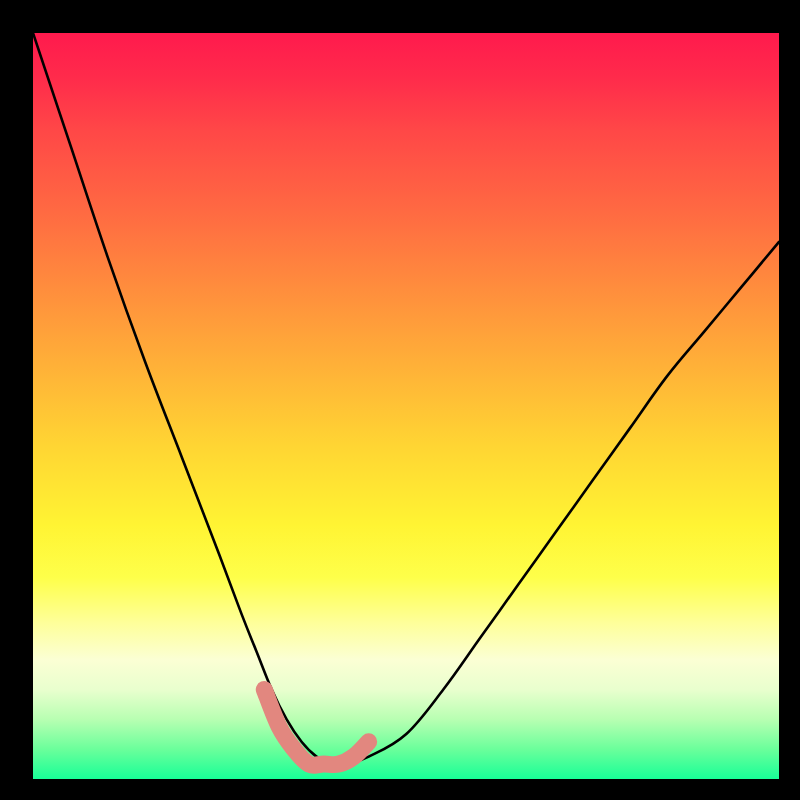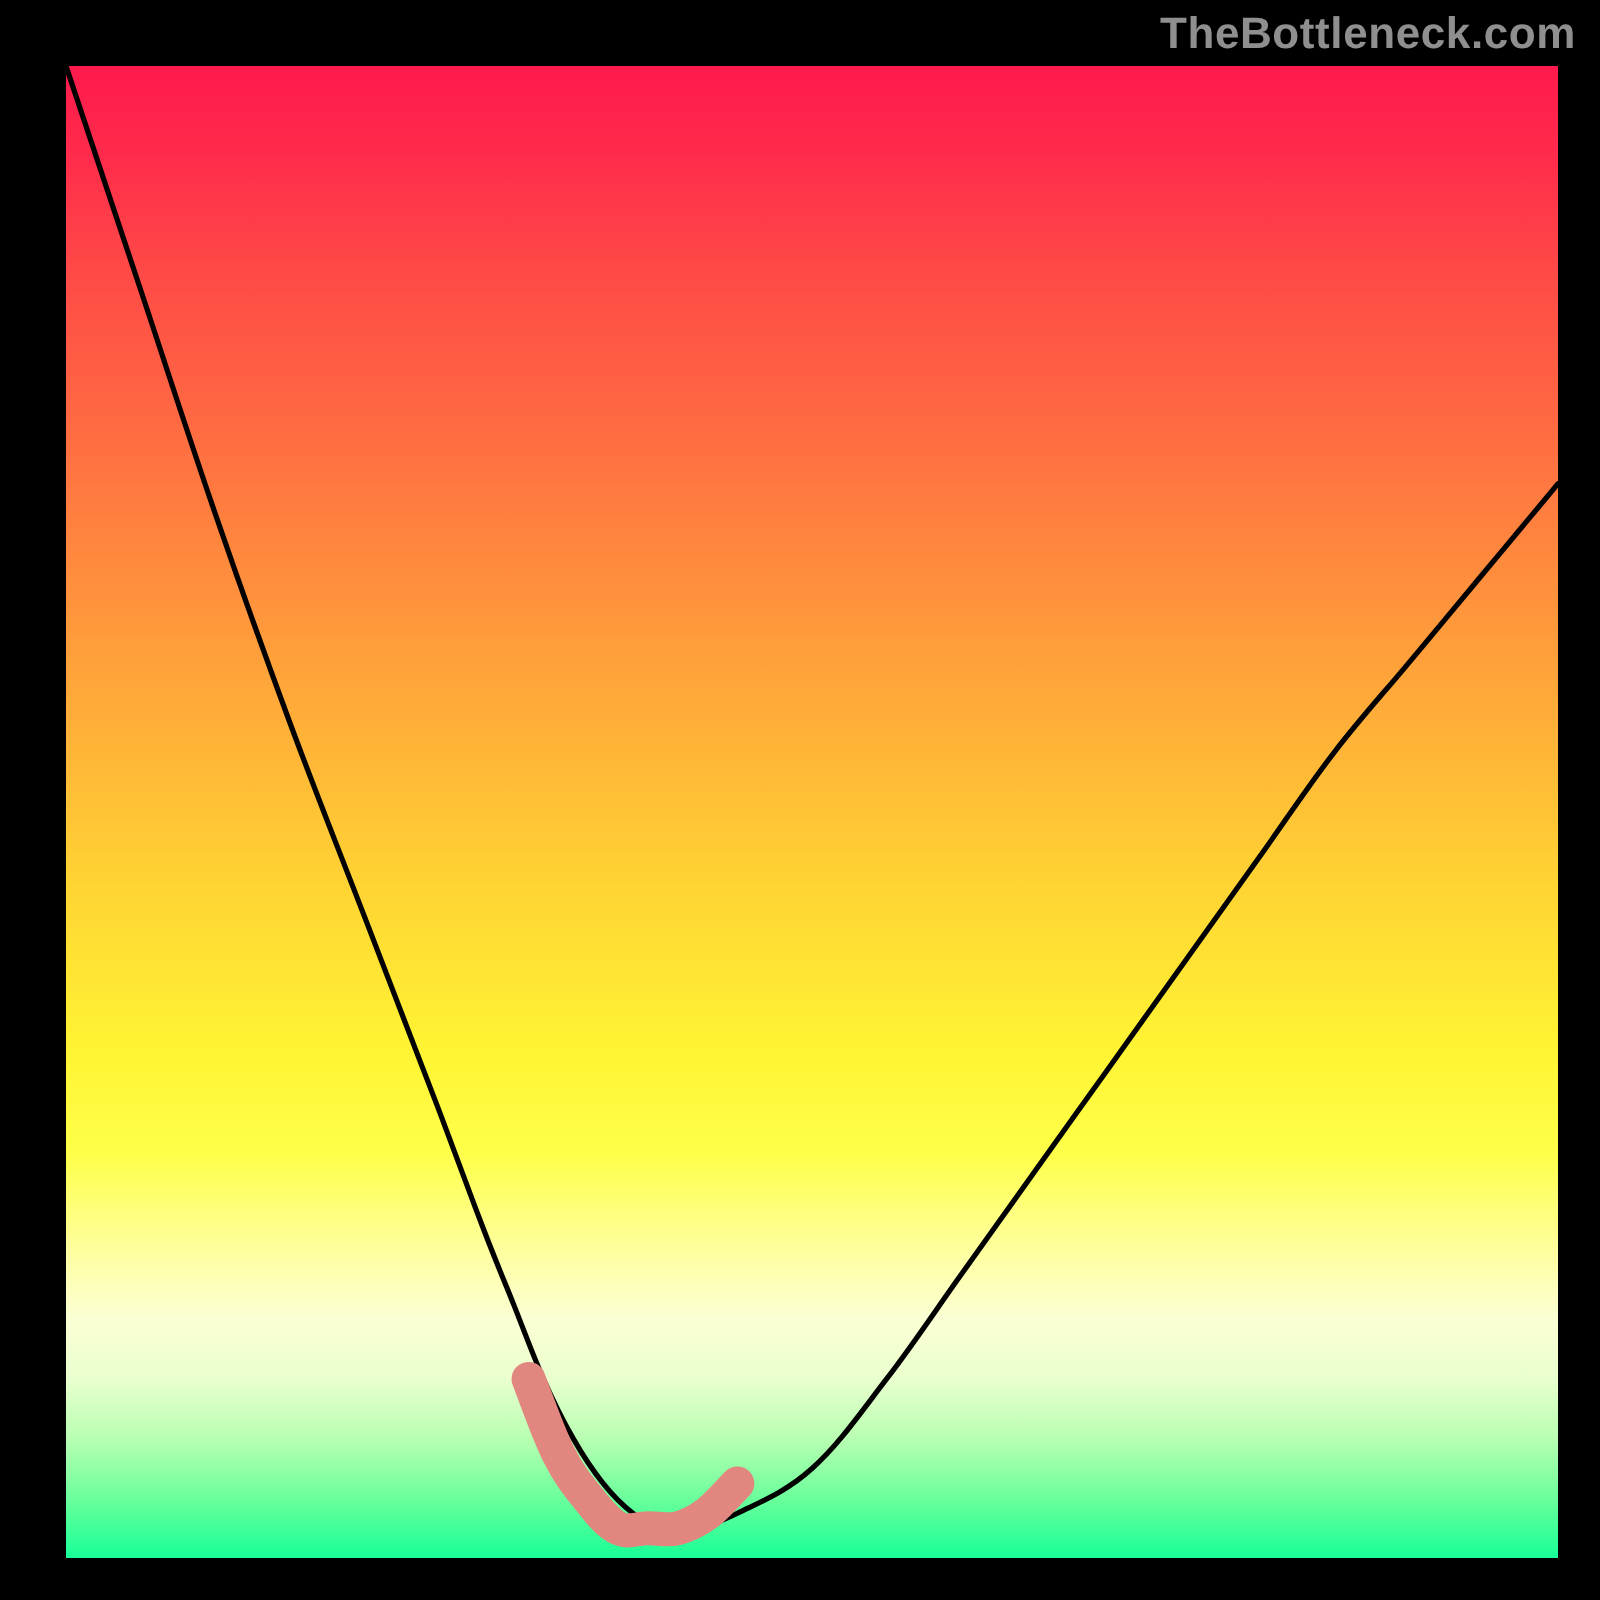--- a/index.html
+++ b/index.html
@@ -55,21 +55,20 @@
     left: 0;
     top: 0;
     width: 746px;
     height: 746px;
   }
 </style>
 </head>
 <body>
 
 <div class="frame">
-  <div class="watermark">TheBottleneck.com</div>
 
   <div class="plot-area">
     <svg class="curves" viewBox="0 0 746 746" preserveAspectRatio="none">
       <path id="main-curve" fill="none" stroke="#000" stroke-width="2.6" stroke-linecap="round" stroke-linejoin="round" d="M 0 0 C 6.714 20.141999999999996, 23.872000000000003 71.61599999999996, 37.300000000000004 111.89999999999998 C 50.72800000000001 152.184, 61.17200000000001 184.8588000000001, 74.60000000000001 223.80000000000007 C 88.028 262.74120000000005, 98.472 291.98439999999994, 111.89999999999999 328.23999999999995 C 125.32799999999999 364.49559999999997, 135.77200000000002 390.3072, 149.20000000000002 425.22 C 162.62800000000001 460.13280000000003, 175.7576 494.00120000000004, 186.5 522.2 C 197.2424 550.3988, 202.16600000000003 564.4236, 208.88000000000002 581.88 C 215.59400000000002 599.3364, 218.4288 605.752, 223.79999999999998 619.18 C 229.17119999999997 632.608, 233.34879999999998 644.3948, 238.72 656.48 C 244.09120000000001 668.5652, 248.26880000000003 676.9204000000001, 253.64000000000001 686.32 C 259.01120000000003 695.7196, 263.1888 701.9860000000001, 268.56 708.7 C 273.9312 715.414, 278.10880000000003 719.5916, 283.48 723.62 C 288.8512 727.6484, 293.02880000000005 729.7372, 298.40000000000003 731.08 C 303.7712 732.4228, 306.606 732.4228, 313.32 731.08 C 320.034 729.7372, 324.9576 728.9912, 335.7 723.62 C 346.44239999999996 718.2488, 359.572 713.3252, 373 701.24 C 386.428 689.1548, 396.872 673.9364, 410.3 656.48 C 423.728 639.0236, 434.17199999999997 623.0592, 447.59999999999997 604.26 C 461.02799999999996 585.4608, 471.47200000000004 570.8392, 484.90000000000003 552.04 C 498.32800000000003 533.2407999999999, 508.77199999999993 518.6192, 522.1999999999999 499.82 C 535.6279999999999 481.0208, 546.072 466.39919999999995, 559.5 447.59999999999997 C 572.928 428.8008, 583.3720000000001 414.1792, 596.8000000000001 395.38 C 610.2280000000001 376.5808, 620.672 360.61639999999994, 634.1 343.15999999999997 C 647.528 325.7036, 657.972 314.51360000000005, 671.4 298.40000000000003 C 684.828 282.2864, 695.2719999999999 269.7536, 708.6999999999999 253.64 C 722.1279999999999 237.52639999999997, 739.286 216.9368, 746 208.88"></path>
       <path id="marker-curve" fill="none" stroke="#e2877f" stroke-width="17" stroke-linecap="round" stroke-linejoin="round" d="M 231.26 656.48 C 233.94559999999998 663.194, 240.80880000000002 683.0376, 246.18 693.78 C 251.5512 704.5224, 255.72879999999998 709.4459999999999, 261.09999999999997 716.16 C 266.47119999999995 722.874, 270.6488 728.3944, 276.02 731.08 C 281.39119999999997 733.7656000000001, 285.5688 731.08, 290.94 731.08 C 296.3112 731.08, 300.48879999999997 732.4228, 305.85999999999996 731.08 C 311.23119999999994 729.7372, 315.4088 727.6484, 320.78 723.62 C 326.15119999999996 719.5916, 333.01439999999997 711.3856000000001, 335.7 708.7"></path>
     </svg>
   </div>
 </div>
 
 </body></html>

